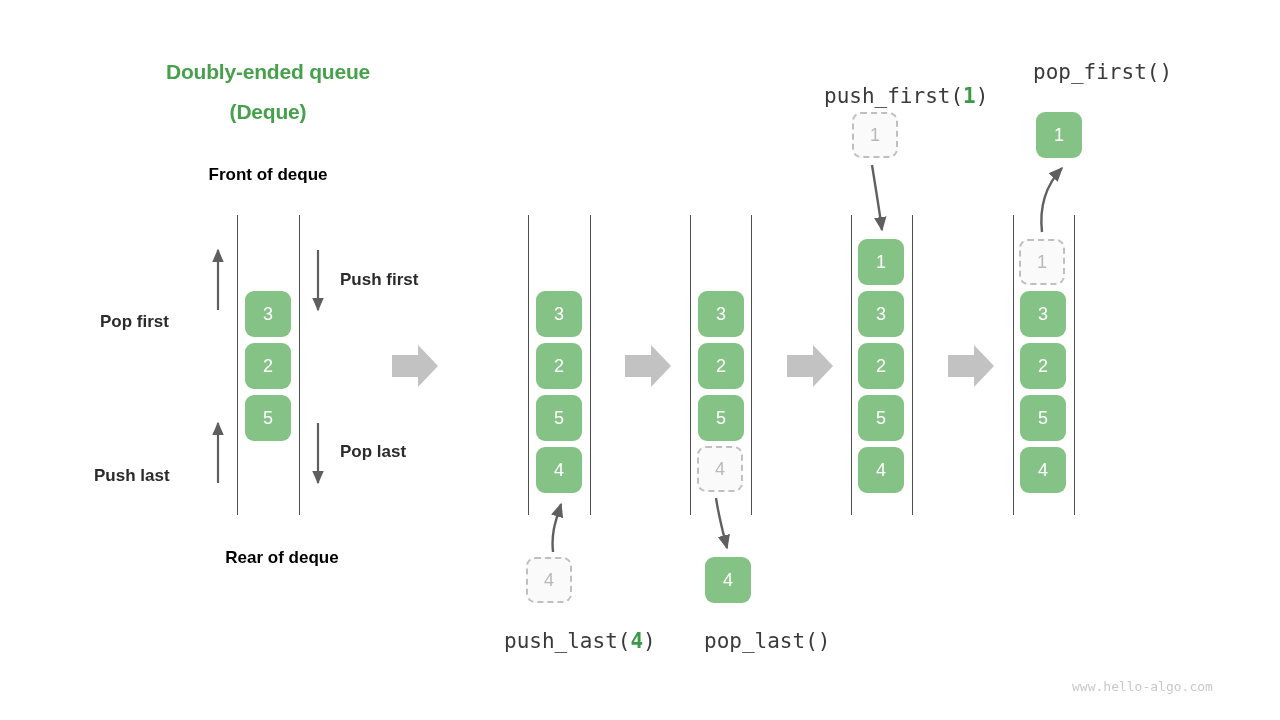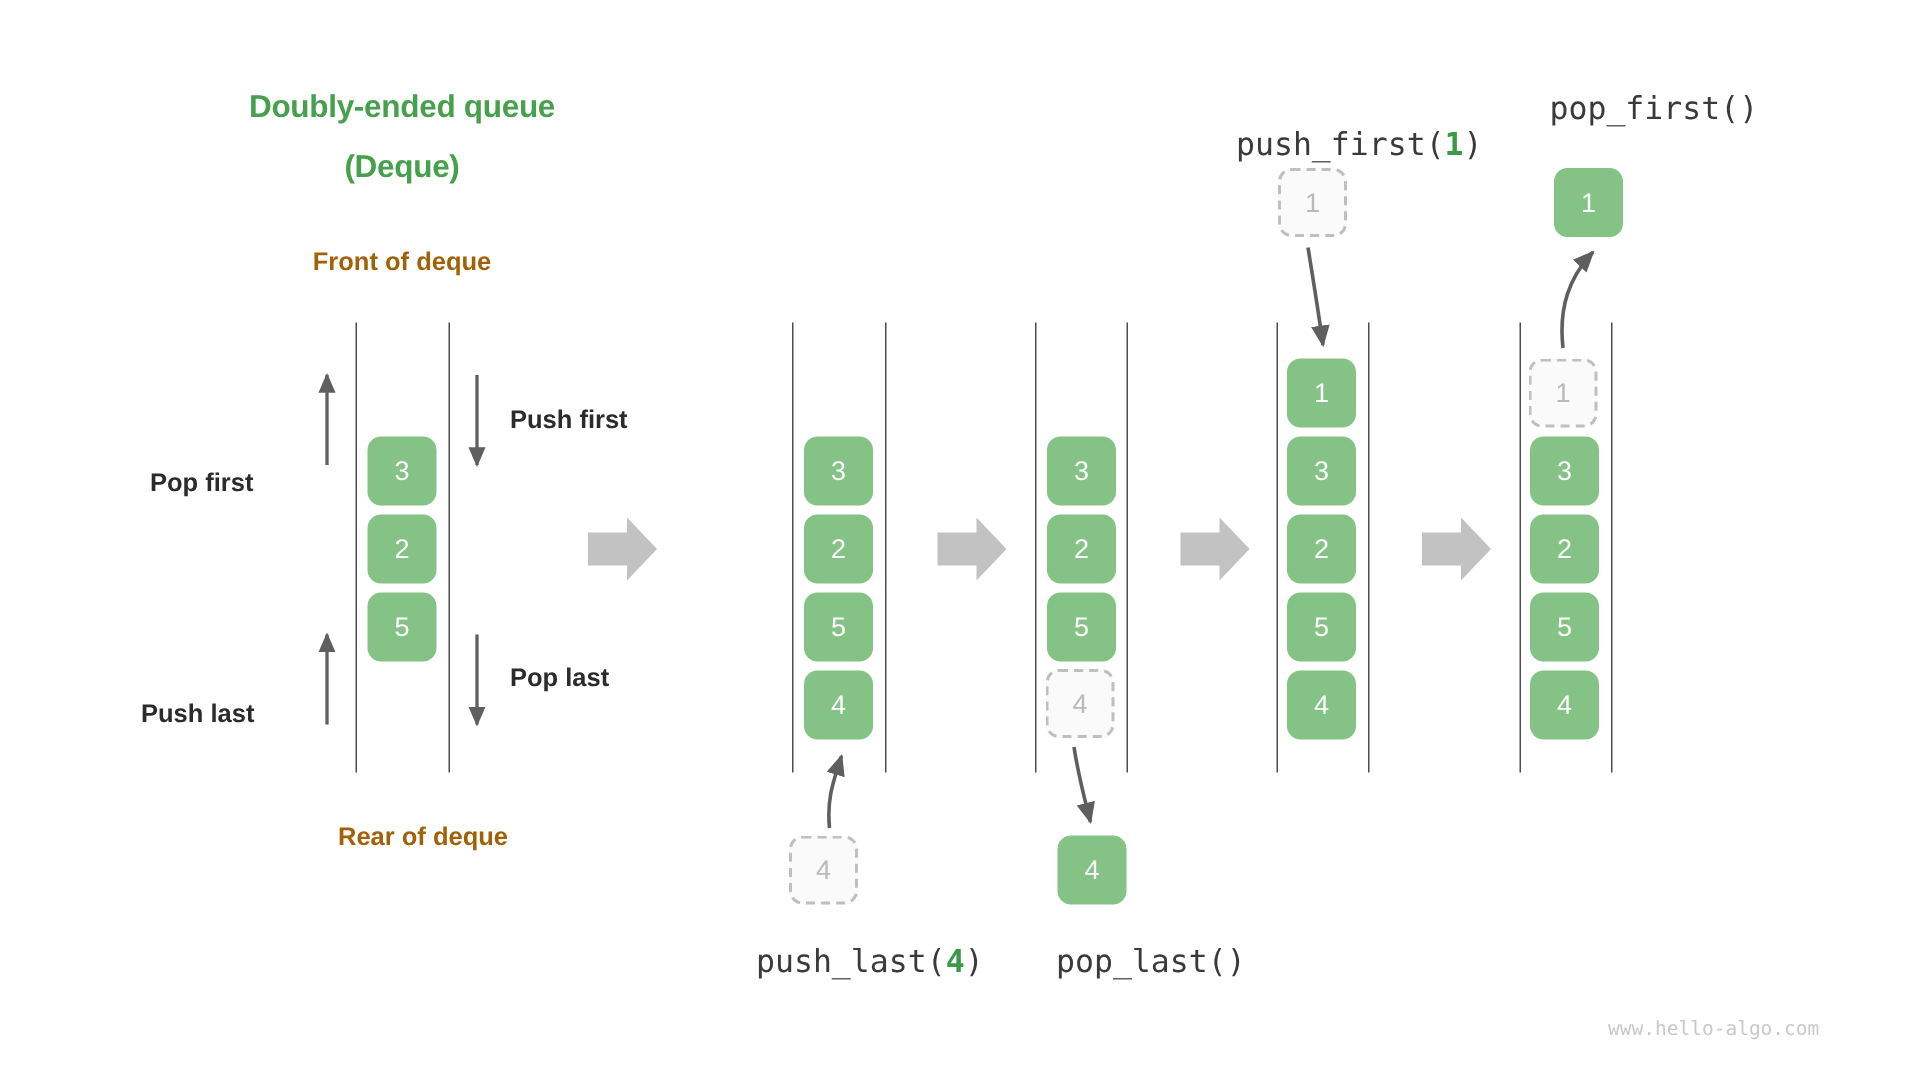--- a/index.html
+++ b/index.html
@@ -24,21 +24,21 @@
     font-size: 21px;
     color: #47a04b;
     letter-spacing: -0.2px;
     white-space: nowrap;
   }
   .hdr {
     position: absolute;
     text-align: center;
     font-weight: bold;
     font-size: 17px;
-    color: #a16207;
+    color: #000000;
     white-space: nowrap;
   }
   .oplabel {
     position: absolute;
     font-weight: bold;
     font-size: 17px;
     color: #2b2b2b;
     white-space: nowrap;
   }
   .mono {

